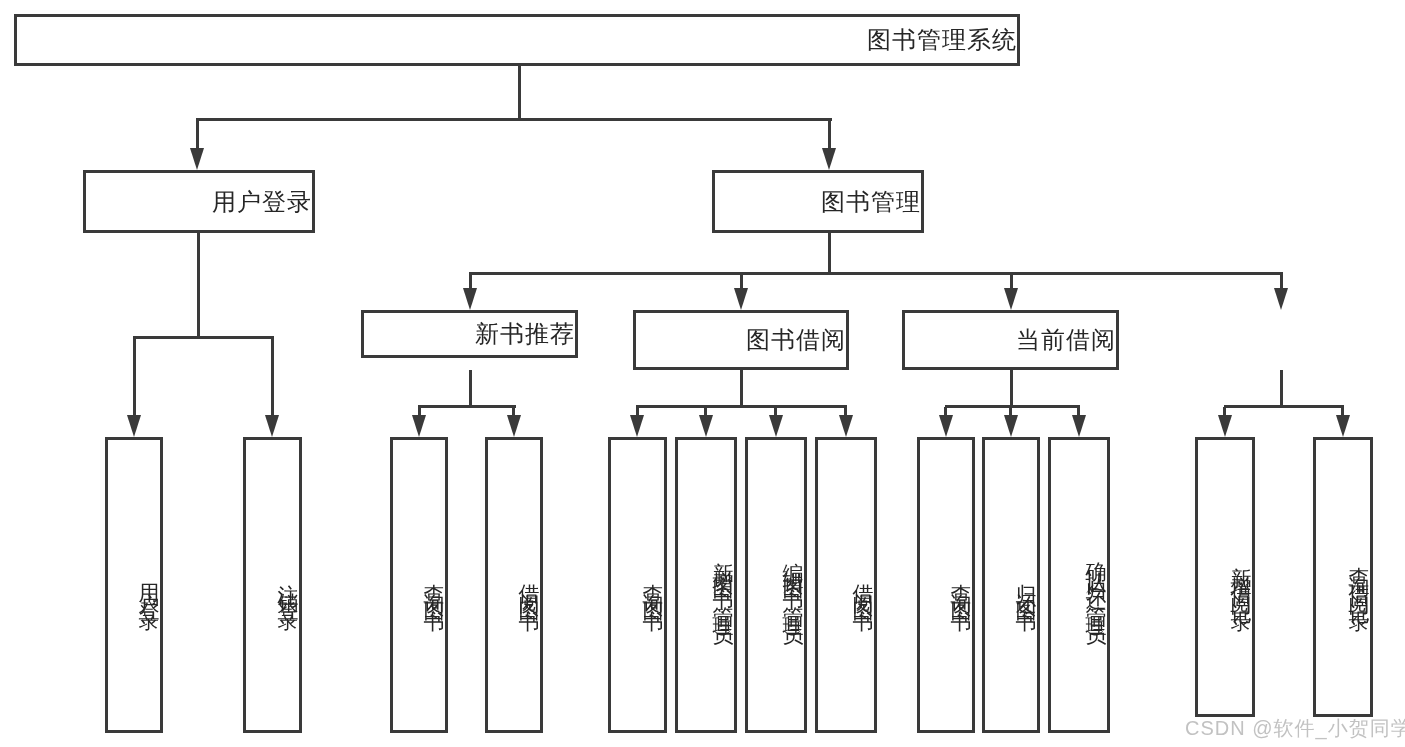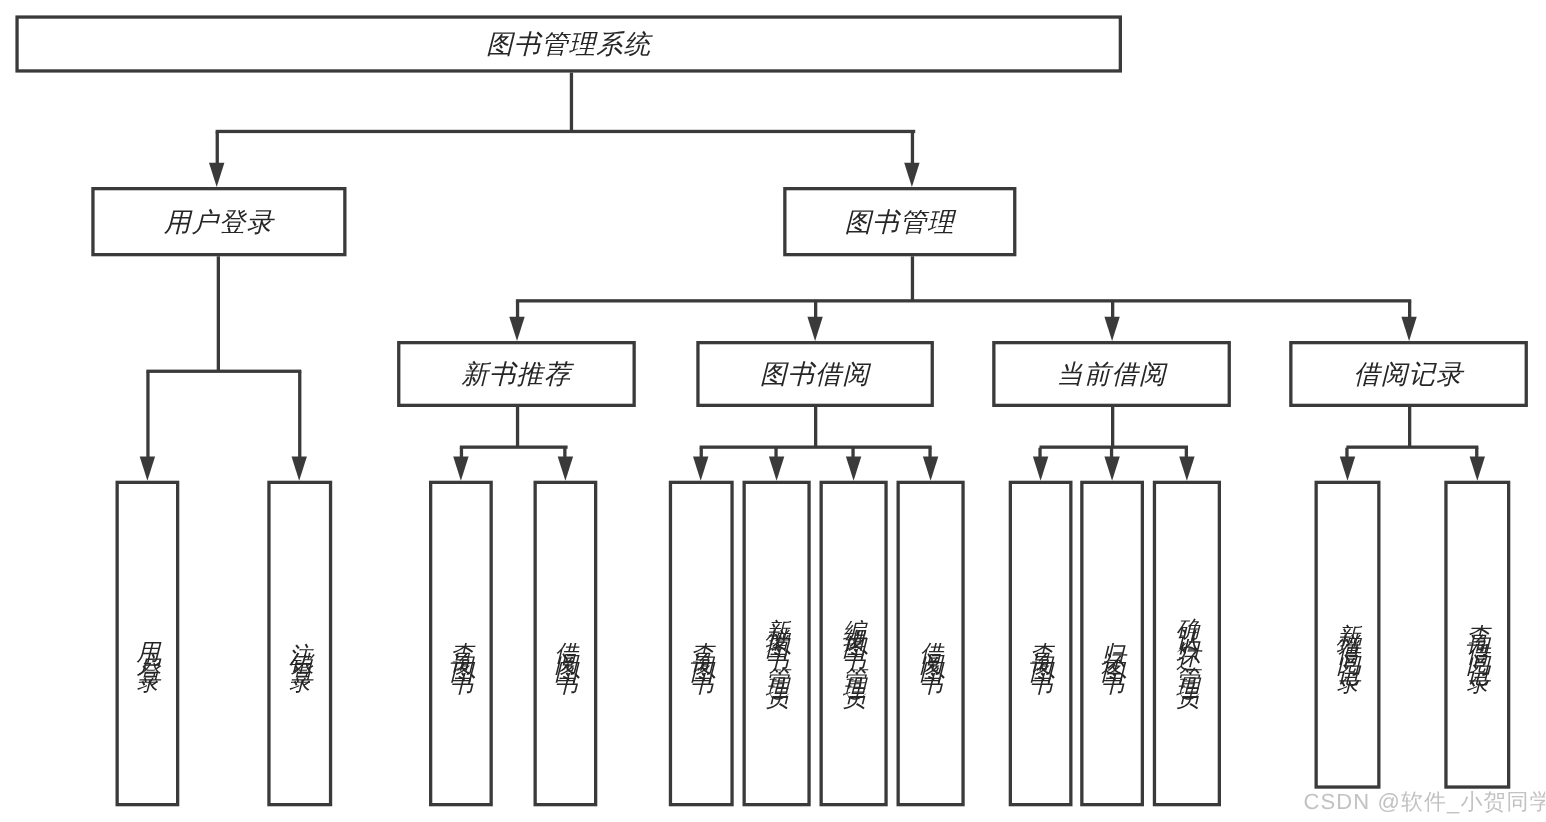--- a/index.html
+++ b/index.html
@@ -12,22 +12,21 @@
   body{font-family:"Liberation Sans","DejaVu Sans",sans-serif;}
   #stage{position:relative;width:1405px;height:747px;background:var(--background);overflow:hidden;}
 
   .box{
     position:absolute;
     box-sizing:border-box;
     border:3px solid var(--stroke);
     background:#fff;
     display:flex;
     align-items:center;
-    justify-content:center;
-    font-style:italic;
+    justify-content:flex-end;
   }
   .hlabel{
     font-size:24px;
     color:var(--text);
     letter-spacing:1px;
     white-space:nowrap;
   }
   .vtext{
     writing-mode:vertical-rl;
     text-orientation:mixed;
@@ -91,31 +90,28 @@
   <div class="hline" style="left:469px;top:272px;width:814px"></div>
   <div class="vline" style="left:469px;top:274px;height:16px"></div>
   <div class="arrow" style="left:463px;top:288px"></div>
   <div class="vline" style="left:740px;top:274px;height:16px"></div>
   <div class="arrow" style="left:734px;top:288px"></div>
   <div class="vline" style="left:1010px;top:274px;height:16px"></div>
   <div class="arrow" style="left:1004px;top:288px"></div>
   <div class="vline" style="left:1280px;top:274px;height:16px"></div>
   <div class="arrow" style="left:1274px;top:288px"></div>
 
-  <div class="box" style="left:361px;top:310px;width:217px;height:60px">
+  <div class="box" style="left:361px;top:310px;width:217px;height:48px">
     <span class="hlabel">新书推荐</span>
   </div>
   <div class="box" style="left:902px;top:310px;width:217px;height:60px">
     <span class="hlabel">当前借阅</span>
   </div>
   <div class="box" style="left:633px;top:310px;width:216px;height:60px">
     <span class="hlabel">图书借阅</span>
-  </div>
-  <div class="box" style="left:1172px;top:310px;width:217px;height:60px">
-    <span class="hlabel">借阅记录</span>
   </div>
 
   <div class="vline" style="left:469px;top:370px;height:37px"></div>
   <div class="hline" style="left:418px;top:405px;width:98px"></div>
   <div class="vline" style="left:418px;top:407px;height:11px"></div>
   <div class="arrow" style="left:412px;top:415px"></div>
   <div class="vline" style="left:512px;top:407px;height:11px"></div>
   <div class="arrow" style="left:507px;top:415px"></div>
 
   <div class="vline" style="left:740px;top:370px;height:37px"></div>

